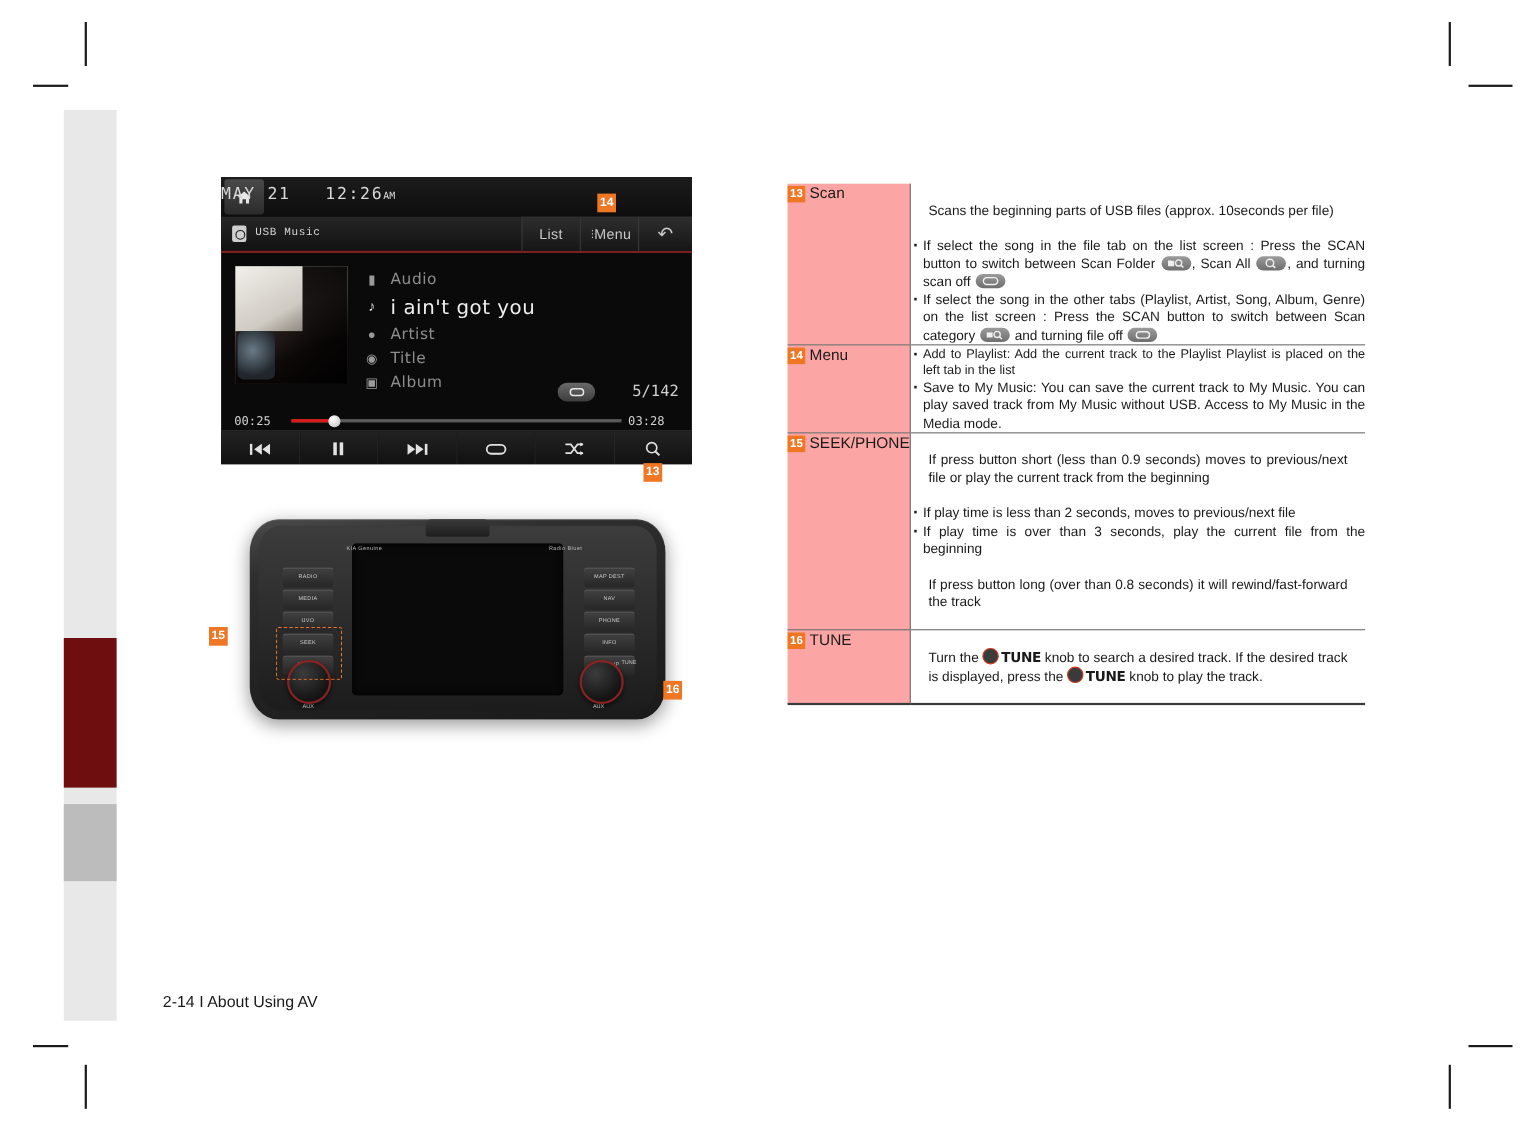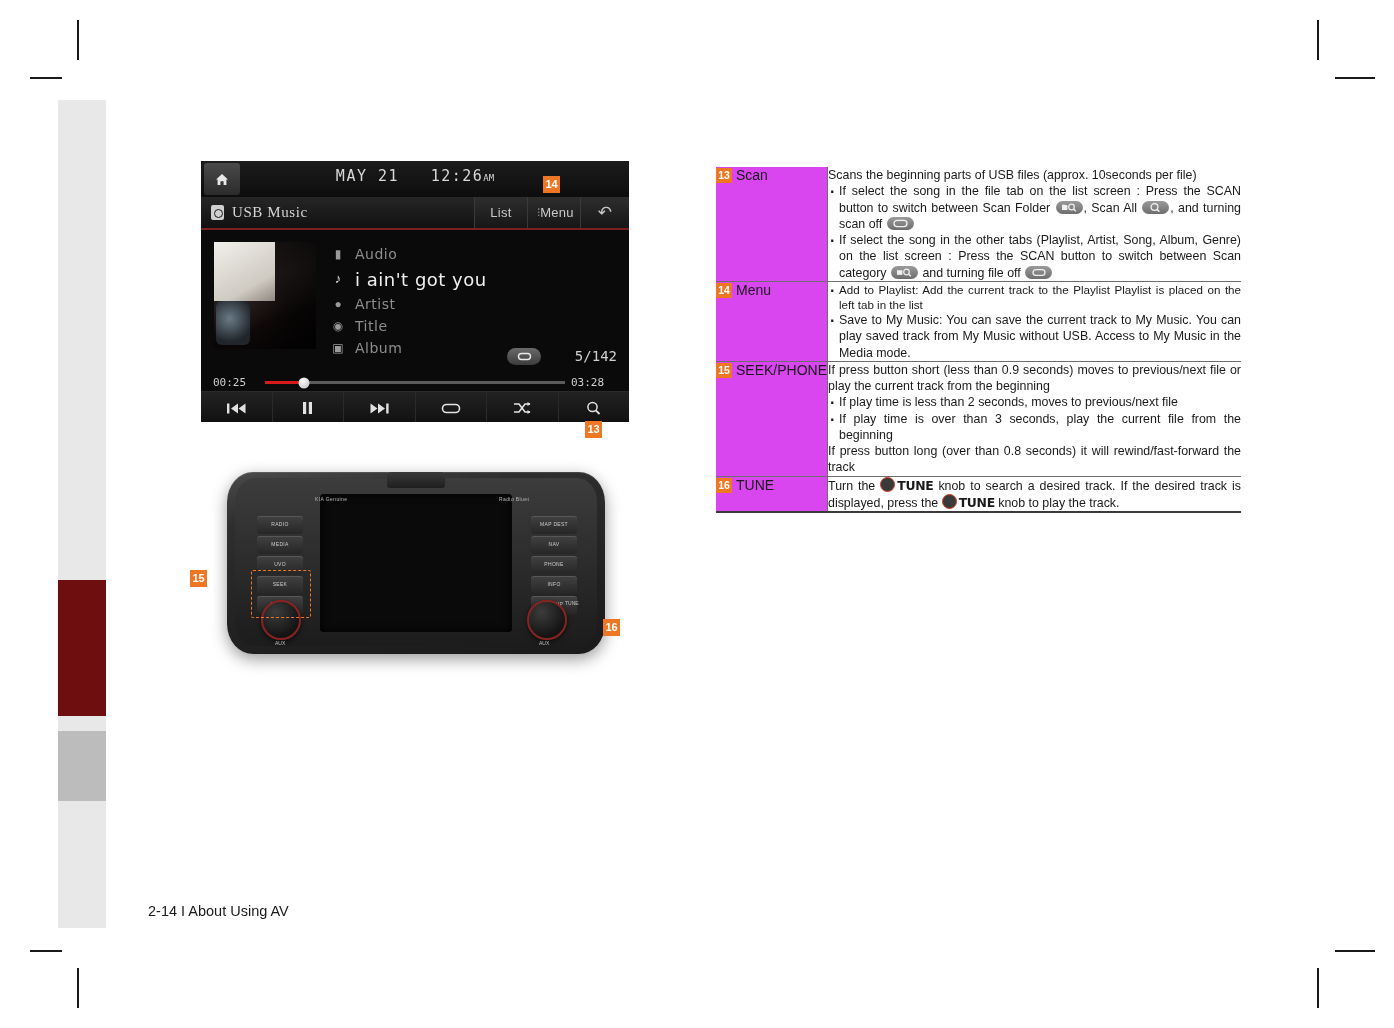--- a/index.html
+++ b/index.html
@@ -48,21 +48,21 @@
     display: flex; align-items: center;
   }
   .hu-home {
     width: 36px; height: 32px; margin-left: 3px;
     background: linear-gradient(#4a4a4a, #2b2b2b);
     border-radius: 3px;
     display: flex; align-items: center; justify-content: center;
   }
   .hu-datetime {
     position: absolute; left: 0; right: 0; top: 6px;
-    text-align: center;
+    text-align: left;
     color: #d8d8d8;
     font-size: 15px;
     letter-spacing: 1.5px;
     font-family: "DejaVu Sans Mono", monospace;
   }
   .hu-datetime .ampm { font-size: 9px; letter-spacing: 0; }
   .hu-titlebar {
     position: relative;
     height: 31px;
     background: linear-gradient(#262626, #111111);
@@ -73,22 +73,22 @@
     width: 13px; height: 15px; margin-left: 10px; margin-right: 8px;
     background: #cfcfcf;
     border-radius: 2px;
     position: relative;
   }
   .hu-src-icon::after {
     content:""; position:absolute; left:3px; top:4px;
     width:7px; height:7px; border:1.5px solid #1a1a1a; border-radius:50%;
   }
   .hu-src-label {
-    color: #d5d5d5; font-size: 15px; letter-spacing: 0.6px;
-    font-family: Liberation Serif, serif;
+    color: #d5d5d5; font-size: 10px; letter-spacing: 0.6px;
+    font-family: Liberation Mono, monospace;
   }
   .hu-btns { margin-left: auto; display: flex; height: 100%; justify-content: center; }
   .hu-btn {
     width: 52px;
     display: flex; align-items: center; justify-content: center;
     color: #c8c8c8; font-size: 13px;
     border-left: 1px solid #3a3a3a;
     background: linear-gradient(#2e2e2e, #161616);
     letter-spacing: 0.3px;
   }
@@ -285,21 +285,21 @@
     background: #ebebeb;
     border-top: 2.5px solid #3a3a3a;
     border-bottom: 1px solid #6d6d6d;
     font-weight: normal;
     font-size: 14.5px;
     text-align: center;
     padding: 5px 0 6px;
   }
   .col-feature { width: 155px; }
   .feat-cell {
-    background: #d946ef;
+    background: #fca5a5;
     border-bottom: 1px solid #6d6d6d;
     padding: 0 8px;
     vertical-align: middle;
     font-size: 14px;
     white-space: nowrap;
   }
   .desc-cell {
     border-bottom: 1px solid #6d6d6d;
     padding: 4px 6px 5px 7px;
     line-height: 1.31;
@@ -321,21 +321,21 @@
     position: relative;
     padding-left: 11px;
     text-align: justify;
     text-justify: inter-word;
   }
   .bullets li::before {
     content: "\00B7";
     position: absolute; left: 2px; top: -1px;
     font-size: 16px; font-weight: bold;
   }
-  .p-line { margin: 0; text-align: justify; text-justify: inter-word; }
+  .p-line { margin: 16px; text-align: justify; text-justify: inter-word; }
   .nar { font-size: 11.6px; }
 
   
   .pill {
     display: inline-block;
     width: 27px; height: 13px;
     border-radius: 7px;
     background: linear-gradient(#9b9b9b, #6e6e6e);
     vertical-align: -2px;
     position: relative;

